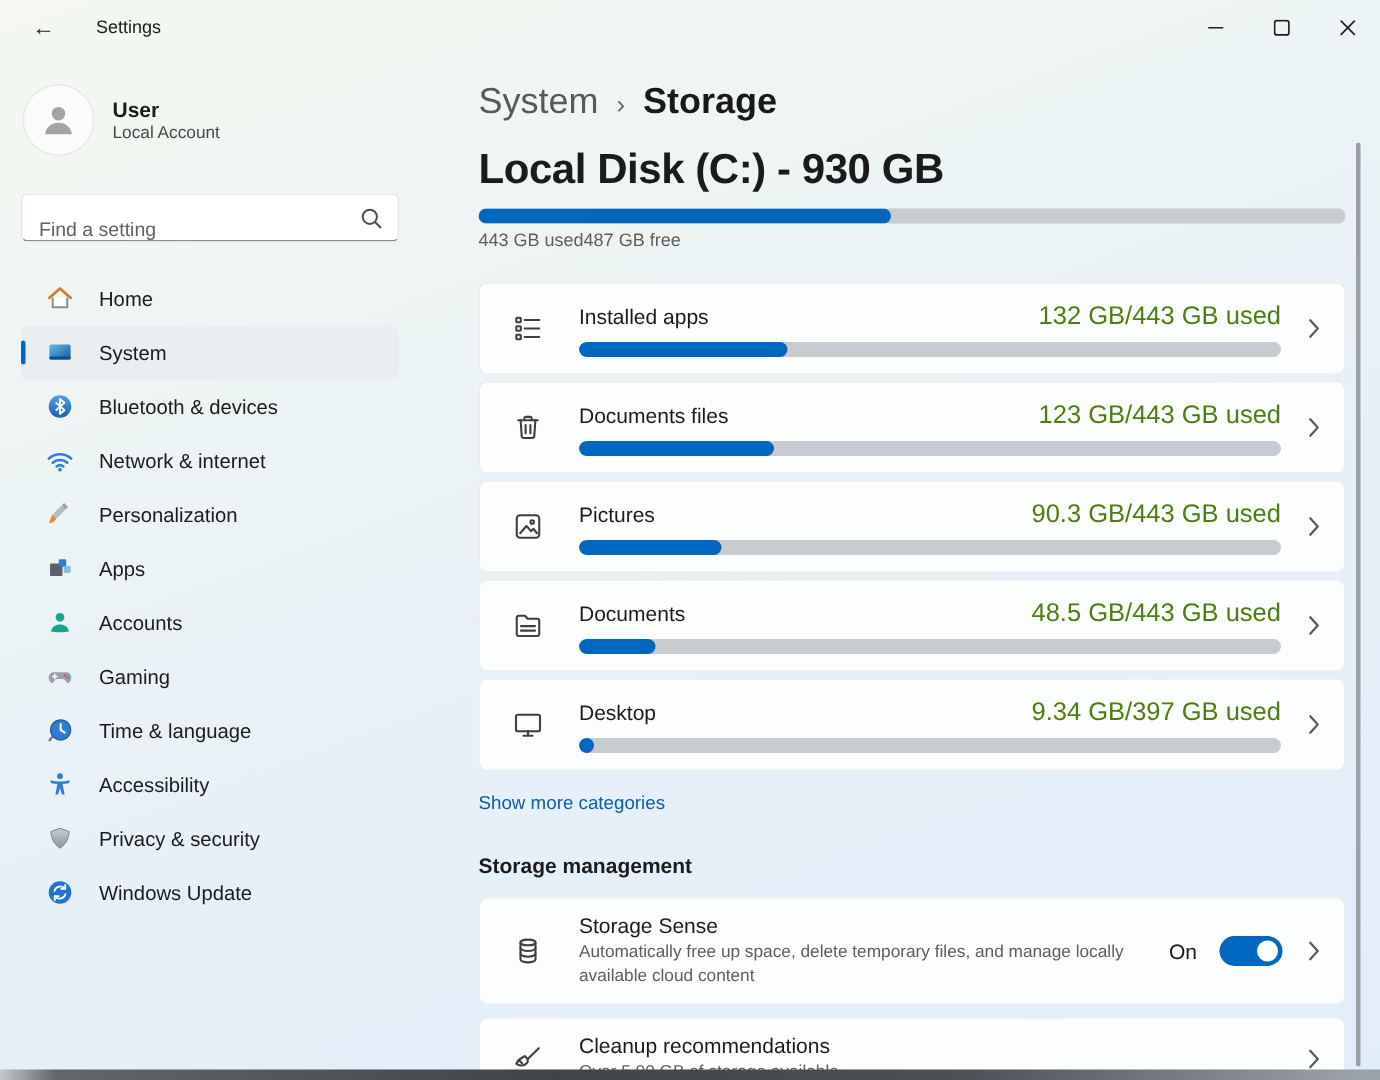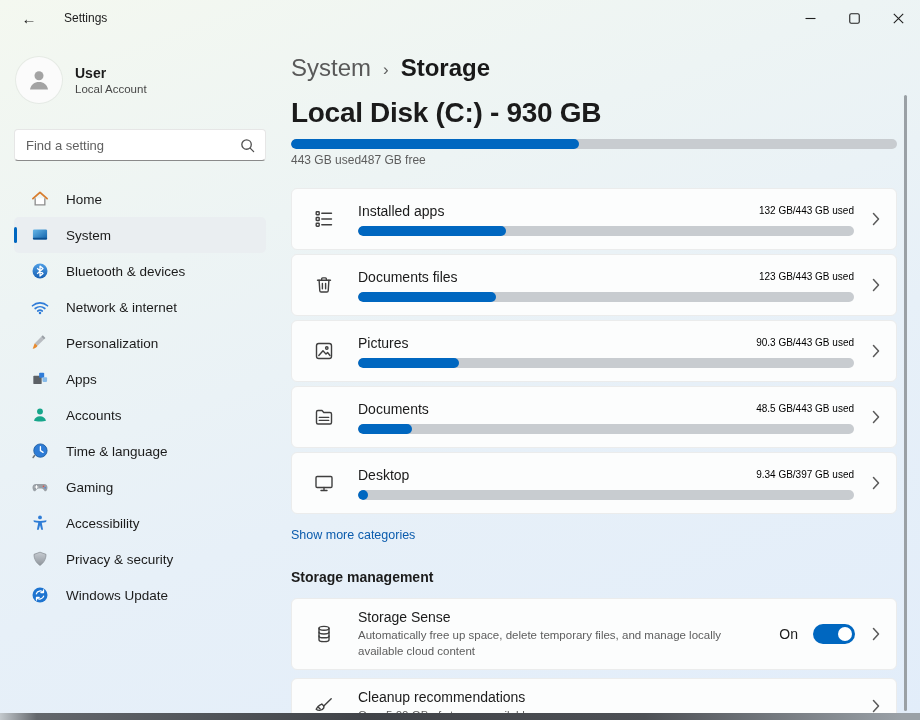--- a/index.html
+++ b/index.html
@@ -9,33 +9,33 @@
     background: linear-gradient(160deg,#f4f8f0 0%, #edf4f4 30%, #e7f0f8 60%, #e2edfa 100%); }
 
   
   .titlebar { height: 36px; display: flex; align-items: center; padding-left: 14px; }
   .back-btn { width: 30px; height: 26px; display: flex; align-items: center; justify-content: center;
     border-radius: 4px; font-size: 15px; cursor: default; }
   .titlebar-title { font-size: 12px; margin-left: 20px; }
   .win-controls { margin-left: auto; display: flex; height: 100%; }
   .win-btn { width: 44px; height: 36px; display: flex; align-items: center; justify-content: center; color: #202020; }
 
-  .layout { display: flex; height: 677px; }
+  .layout { display: flex; height: 677px; gap: 28px; }
 
   
   .sidebar { width: 280px; flex-shrink: 0; padding: 8px 14px 0 14px; }
   .user-row { display: flex; align-items: center; gap: 13px; padding: 8px 2px 0 2px; height: 64px; }
   .avatar { width: 46px; height: 46px; border-radius: 50%; background: #fbfbfb;
     box-shadow: 0 0 0 1px rgba(0,0,0,.05); display: flex; align-items: center; justify-content: center; }
   .user-name { font-size: 14px; font-weight: bold; line-height: 1.2; }
   .user-sub { font-size: 11.5px; color: #474747; margin-top: 2px; }
 
   .searchbox { position: relative; margin-top: 21px; height: 32px; background: #ffffff;
     border: 1px solid #e6e6e6; border-bottom: 1px solid #8a8a8a; border-radius: 4px;
-    display: flex; align-items: center; padding: 0 32px 0 11px; }
+    display: flex; align-items: flex-end; padding: 0 32px 0 11px; }
   .searchbox input { border: none; outline: none; width: 100%; background: transparent;
     font-size: 13px; font-family: inherit; color: #1b1b1b; }
   .searchbox input::placeholder { color: #616161; }
   .search-glyph { position: absolute; right: 9px; top: 7px; }
 
   .nav { margin-top: 20px; display: flex; flex-direction: column; }
   .nav-item { position: relative; height: 36px; display: flex; align-items: center; gap: 16px;
     padding-left: 16px; border-radius: 5px; font-size: 13.5px; }
   .nav-item.selected { background: #eaeef1; }
   .nav-accent { position: absolute; left: 0; top: 10px; width: 3px; height: 16px;
@@ -54,21 +54,21 @@
   .disk-fill { height: 100%; border-radius: 5px; background: #0067c0; }
   .disk-labels { display: flex; justify-content: flex-start; margin-top: 4px; font-size: 12px; color: #5d5d5d; }
 
   .cards { margin-top: 21px; display: flex; flex-direction: column; gap: 4px; }
   .card { background: #fcfdfd; border: 1px solid #ebecec; border-radius: 6px;
     display: flex; align-items: center; padding: 0 16px 0 20px; min-height: 62px; }
   .card-icon { width: 24px; height: 24px; color: #3f3f3f; flex-shrink: 0; display: flex; }
   .card-main { flex: 1; margin-left: 22px; padding: 10px 0; }
   .card-head { display: flex; justify-content: space-between; align-items: center; }
   .card-title { font-size: 14px; }
-  .card-usage { font-size: 10px; color: #000000; }
+  .card-usage { font-size: 17px; color: #4d7c0f; }
   .card-bar { margin-top: 7px; height: 10px; border-radius: 5px; background: #c8ccd0; overflow: hidden; }
   .card-fill { height: 100%; border-radius: 5px; background: #0067c0; }
   .chevron { margin-left: 18px; flex-shrink: 0; display: flex; }
 
   .show-more { margin-top: 14px; font-size: 12.5px; color: #0b5cad; width: max-content; cursor: default; }
   .section-header { margin-top: 27px; font-size: 14px; font-weight: 600; }
 
   .mgmt-card { margin-top: 13px; min-height: 62px; }
   .sense-desc { margin-top: 3px; font-size: 11.5px; line-height: 1.35; color: #5d5d5d; max-width: 432px; }
   .sense-right { display: flex; align-items: center; gap: 15px; margin-left: 10px; justify-content: center; }
@@ -221,39 +221,39 @@
               <circle cx="12" cy="7.8" r="3.5" fill="#17a68b"></circle>
               <path d="M4.8 19c.8-3.6 3.6-5.4 7.2-5.4s6.4 1.8 7.2 5.4c-2.4 1.1-12 1.1-14.4 0z" fill="#17a68b"></path>
             </svg>
             </span>
           <span>Accounts</span>
         </div>
 
         <div class="nav-item">
           <span class="nav-icon">
             <svg width="20" height="20" viewBox="0 0 24 24">
+              <path d="M7 8.5h10c2.4 0 4.2 2 4 4.4-.2 1.7-1 4.3-2.4 4.3-1.1 0-1.7-1.5-2.6-2.3-.6-.6-1.3-1-2.1-1h-3.8c-.8 0-1.5.4-2.1 1-.9.8-1.5 2.3-2.6 2.3-1.4 0-2.2-2.6-2.4-4.3-.2-2.4 1.6-4.4 4-4.4z" fill="#9aa0a6"></path>
+              <circle cx="16.2" cy="11.2" r="1" fill="#d94f4f"></circle>
+              <circle cx="18.2" cy="13" r="1" fill="#4f7fd9"></circle>
+              <path d="M7.8 10.3v3.4M6.1 12h3.4" stroke="#ffffff" stroke-width="1.2" stroke-linecap="round"></path>
+            </svg>
+            </span>
+          <span>Gaming</span>
+        </div>
+
+        <div class="nav-item">
+          <span class="nav-icon">
+            <svg width="20" height="20" viewBox="0 0 24 24">
               <circle cx="12.5" cy="11.5" r="8" fill="#2e7cd6"></circle>
               <circle cx="12.5" cy="11.5" r="8" fill="none" stroke="#1b5a9e" stroke-width="1"></circle>
               <path d="M12.5 6.8v4.7l3.2 2.2" fill="none" stroke="#ffffff" stroke-width="1.6" stroke-linecap="round"></path>
               <path d="M5.5 17.5l-1.8 2.3" stroke="#6d7277" stroke-width="1.8" stroke-linecap="round"></path>
             </svg>
             </span>
           <span>Time &amp; language</span>
-        </div>
-
-        <div class="nav-item">
-          <span class="nav-icon">
-            <svg width="20" height="20" viewBox="0 0 24 24">
-              <path d="M7 8.5h10c2.4 0 4.2 2 4 4.4-.2 1.7-1 4.3-2.4 4.3-1.1 0-1.7-1.5-2.6-2.3-.6-.6-1.3-1-2.1-1h-3.8c-.8 0-1.5.4-2.1 1-.9.8-1.5 2.3-2.6 2.3-1.4 0-2.2-2.6-2.4-4.3-.2-2.4 1.6-4.4 4-4.4z" fill="#9aa0a6"></path>
-              <circle cx="16.2" cy="11.2" r="1" fill="#d94f4f"></circle>
-              <circle cx="18.2" cy="13" r="1" fill="#4f7fd9"></circle>
-              <path d="M7.8 10.3v3.4M6.1 12h3.4" stroke="#ffffff" stroke-width="1.2" stroke-linecap="round"></path>
-            </svg>
-            </span>
-          <span>Gaming</span>
         </div>
 
         <div class="nav-item">
           <span class="nav-icon">
             <svg width="20" height="20" viewBox="0 0 24 24">
               <circle cx="12" cy="5.3" r="2.3" fill="#2e7cd6"></circle>
               <path d="M4.2 8.6c5.2 1.3 10.4 1.3 15.6 0l-.5 2.1c-1.8.5-3.5.8-5.2.9l1.6 8.4h-2.2L12 14.8 10.5 20H8.3l1.6-8.4c-1.7-.1-3.4-.4-5.2-.9z" fill="#2e7cd6"></path>
             </svg>
             </span>
           <span>Accessibility</span>

